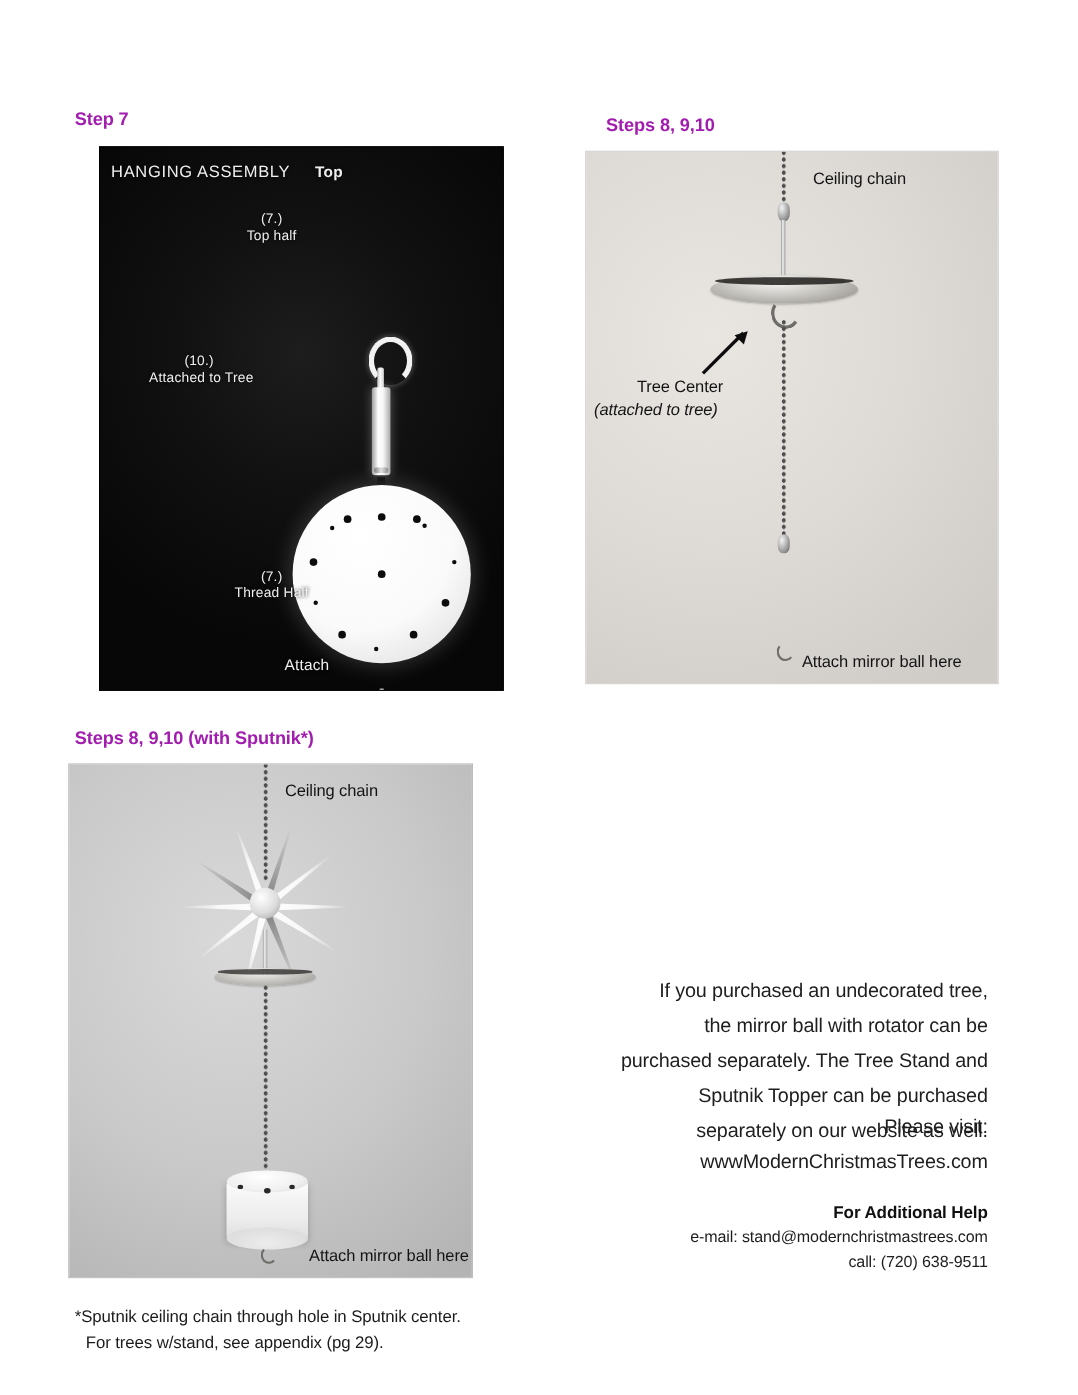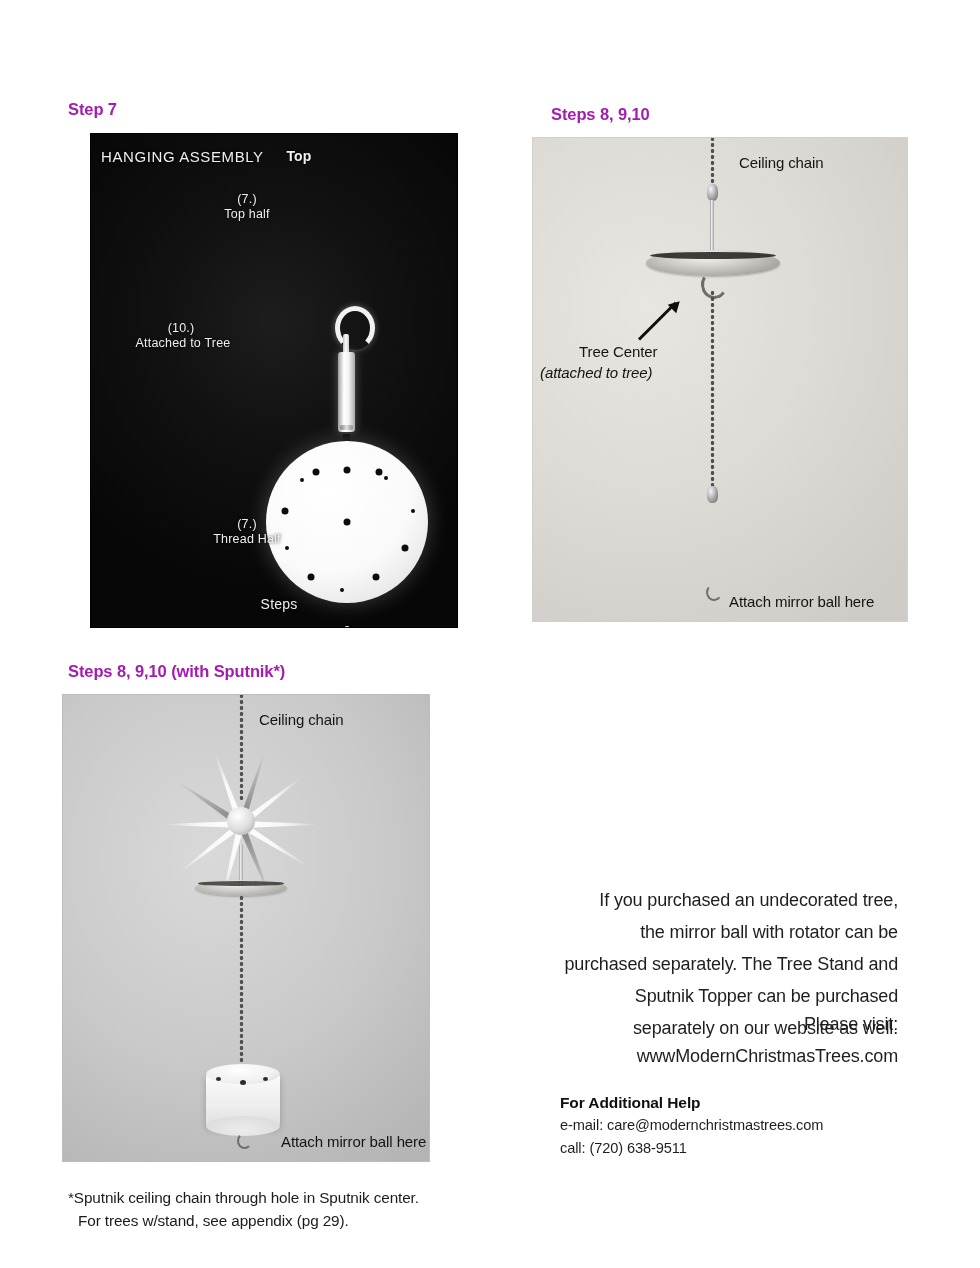--- a/index.html
+++ b/index.html
@@ -248,21 +248,21 @@
     position: absolute;
     font-size: 18px;
     line-height: 32px;
     color: #1e1e1e;
     text-align: right;
     letter-spacing: -0.15px;
   }
   .para.indent-first { text-indent: 22px; }
   .contact {
     position: absolute;
-    text-align: left;
+    text-align: right;
     font-size: 14.6px;
     line-height: 23px;
     color: #1e1e1e;
     letter-spacing: -0.1px;
   }
   .contact .head { font-weight: bold; font-size: 15.5px; color:#101010; }
 
   .footnote {
     position: absolute;
     font-size: 15.3px;
@@ -310,21 +310,21 @@
   </div>
 
   <div class="lbl" style="left:30px; top:187px; width:120px;">(10.)</div>
   <div class="lbl" style="left:22px; top:202px; width:140px;">Attached to Tree</div>
 
   <div class="bh-rod"></div>
 
   <div class="lbl" style="left:108px; top:383px; width:96px;">(7.)</div>
   <div class="lbl" style="left:100px; top:398px; width:112px;">Thread Half</div>
 
-  <div class="lbl" style="left:148px; top:462px; width:80px; font-size:14px;">Steps</div>
+  <div class="lbl" style="left:148px; top:462px; width:80px; font-size:14px;">Attach</div>
 </div>
 
 <div class="sec-head abs" style="left:551px; top:105px;">Steps 8, 9,10</div>
 
 <div class="panel" id="panel-steps8910">
 
   <div class="ballchain" style="left:177px; top:-2px; height:50px;"></div>
   <div class="swivel" style="left:174px; top:46px;"></div>
   <div class="rodline" style="left:177px; top:62px; height:58px;"></div>
 
@@ -391,15 +391,15 @@
   <span>*Sputnik ceiling chain through hole in Sputnik center.</span>
   <span class="l2">For trees w/stand, see appendix (pg 29).</span>
 </div>
 
 <div class="para indent-first" style="left:560px; top:884px; width:338px;">If you purchased an undecorated tree, the mirror ball with rotator can be purchased separately. The Tree Stand and Sputnik Topper can be purchased separately on our website as well.</div>
 
 <div class="para" style="left:560px; top:1008px; width:338px;">Please visit: wwwModernChristmasTrees.com</div>
 
 <div class="contact" style="left:560px; top:1091px; width:338px;">
   <div class="head">For Additional Help</div>
-  <div>e-mail: care@modernchristmastrees.com</div>
+  <div>e-mail: stand@modernchristmastrees.com</div>
   <div>call: (720) 638-9511</div>
 </div>
 
 </body></html>

